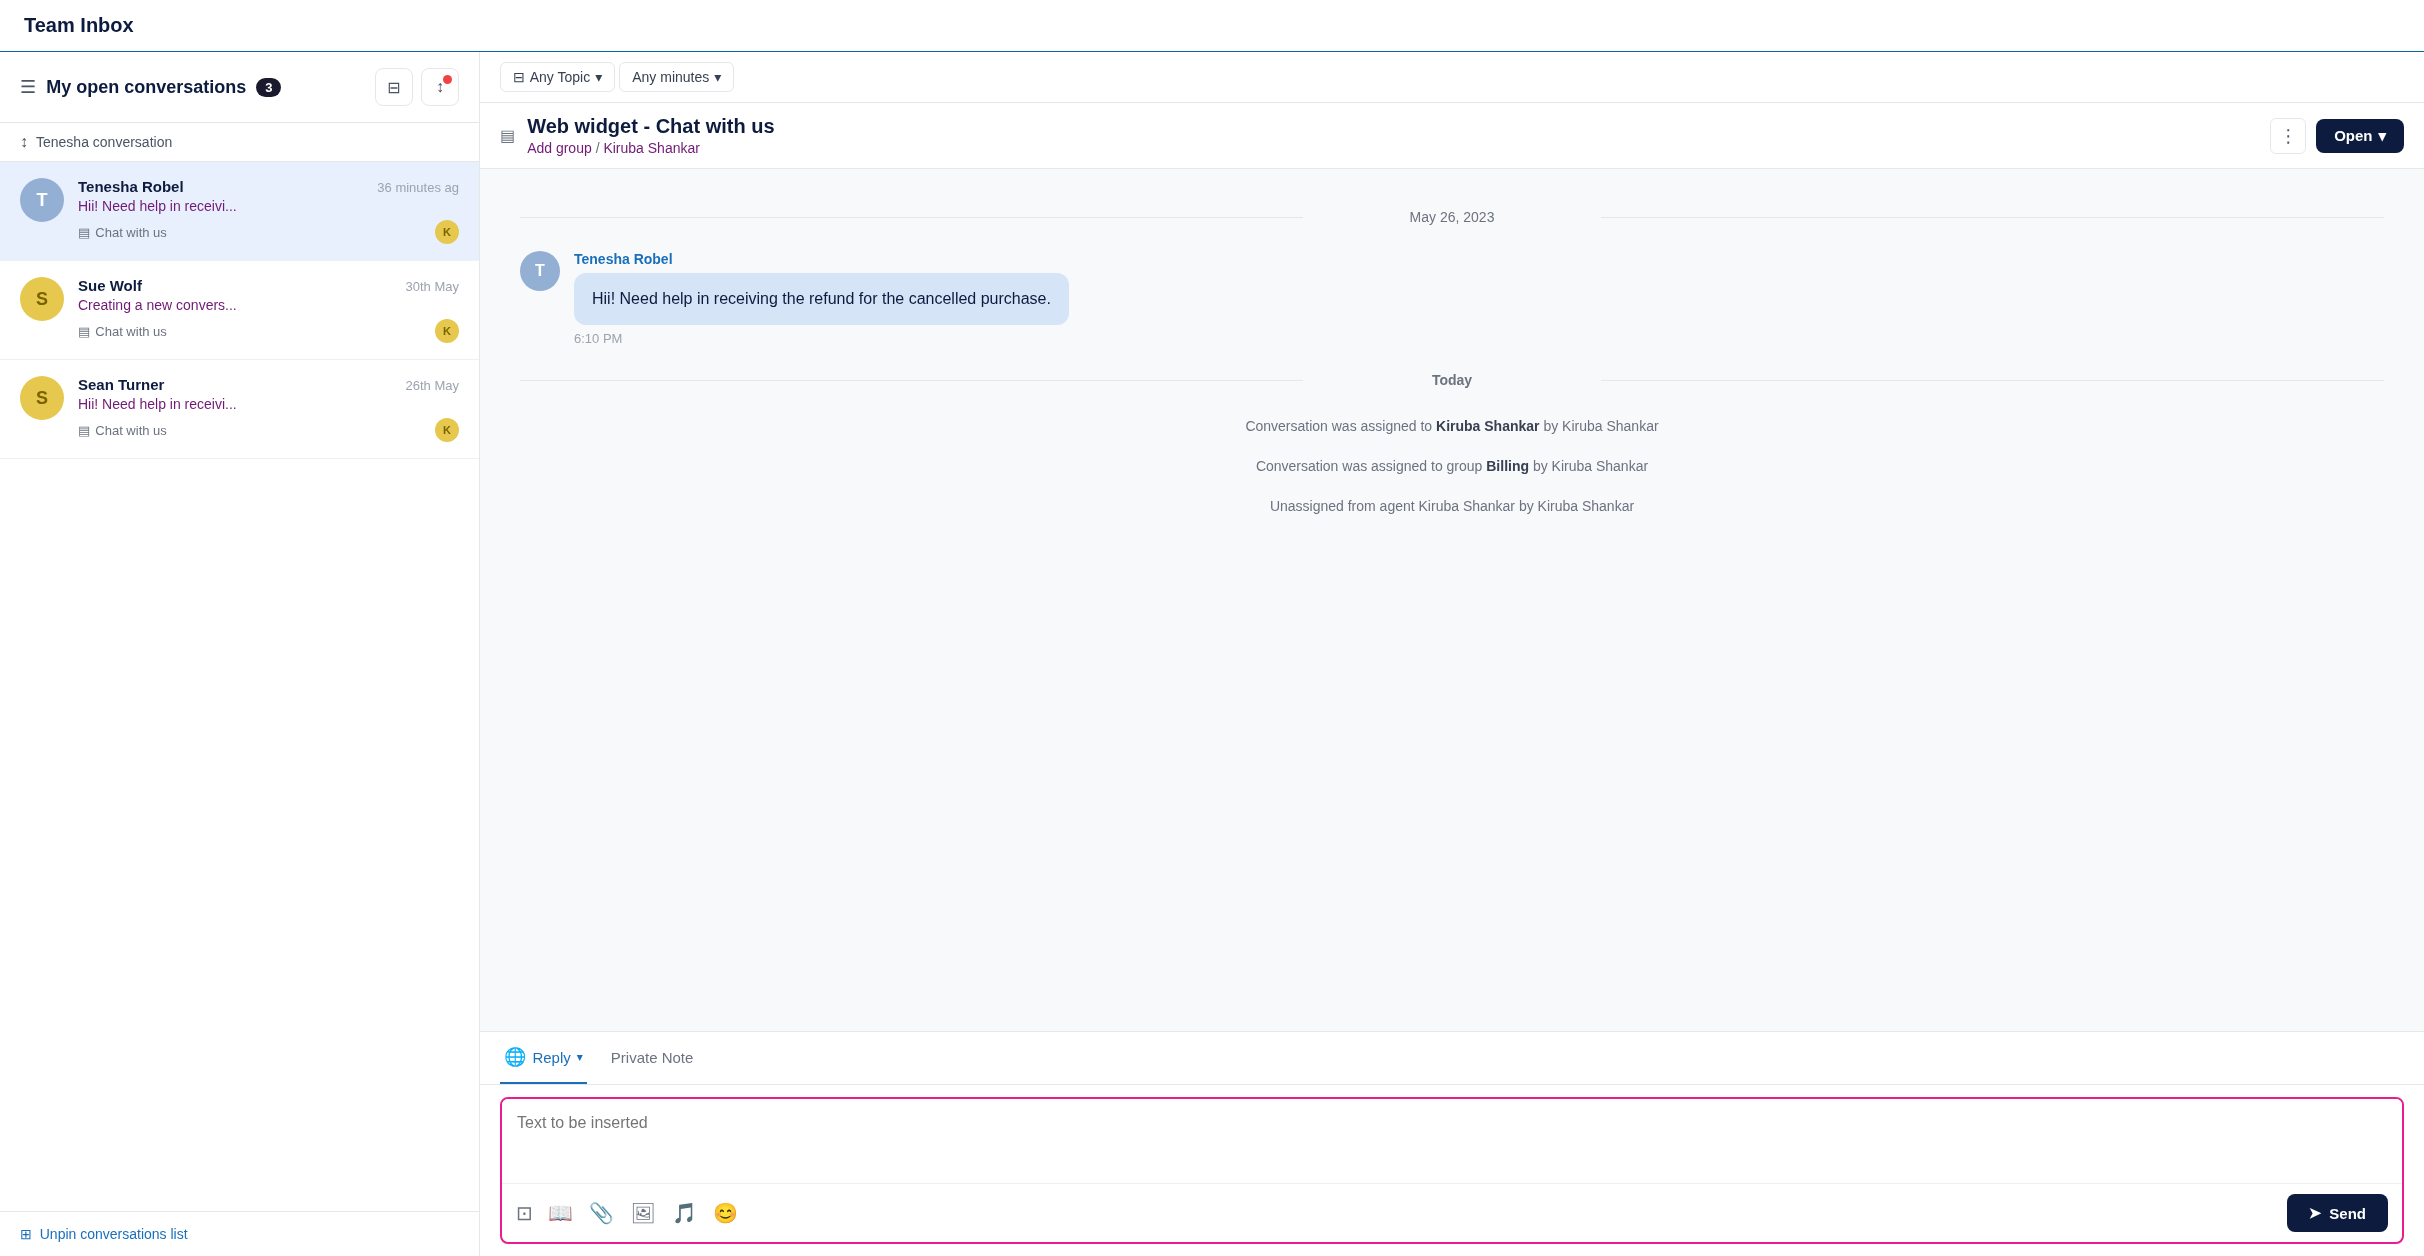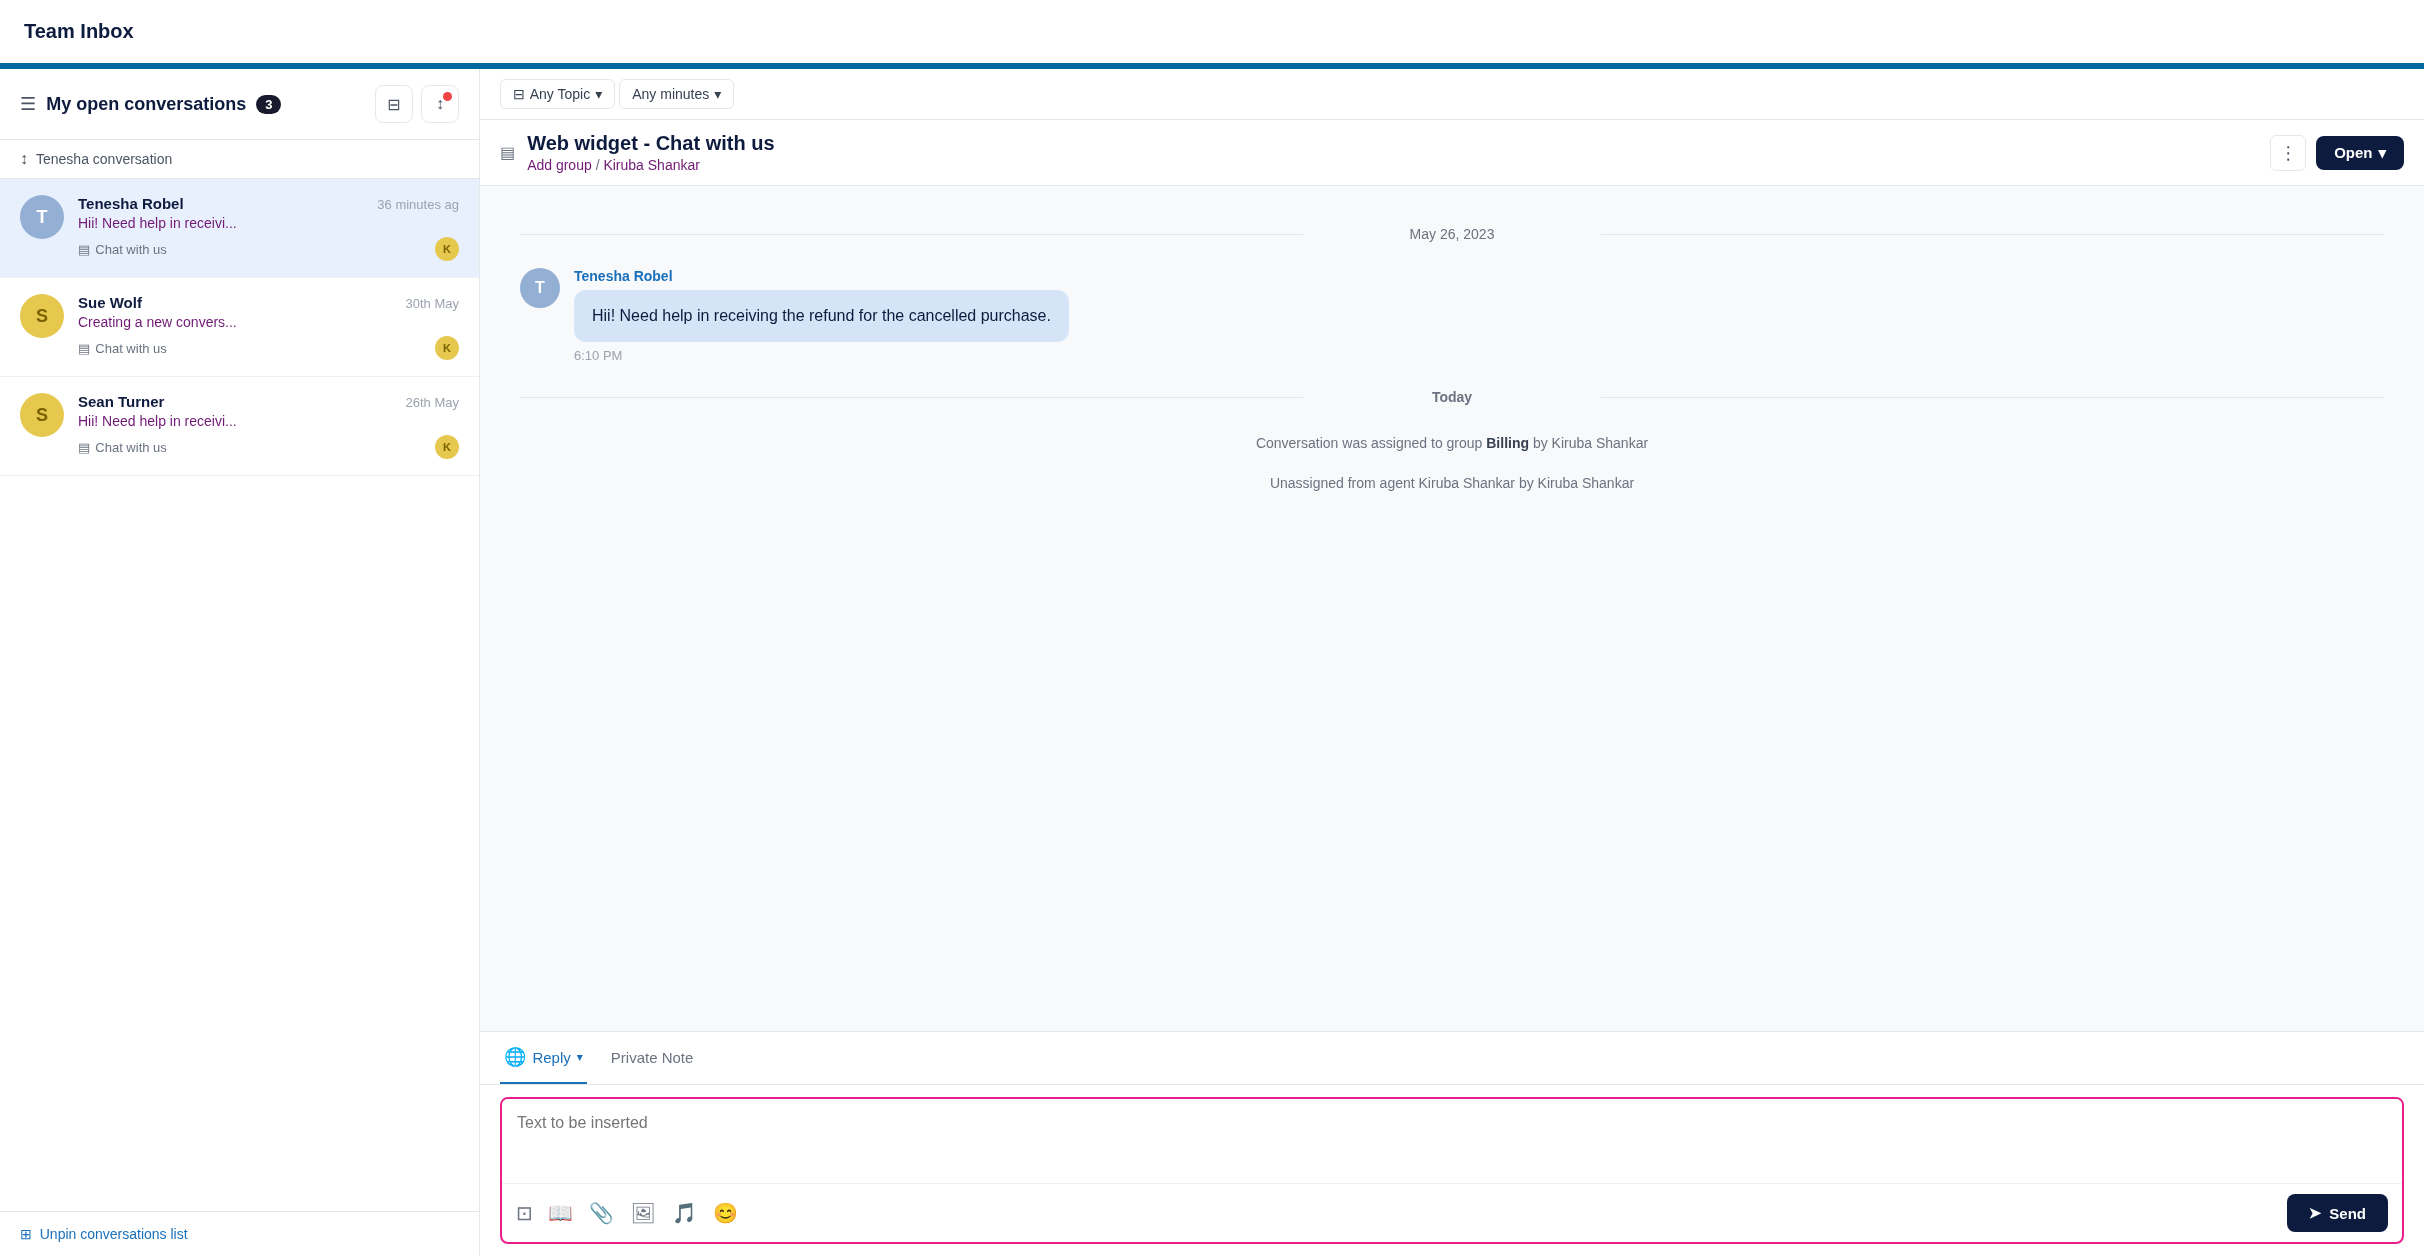--- a/index.html
+++ b/index.html
@@ -1,21 +1,21 @@
 <!DOCTYPE html>
 <html><head>
   <meta charset="utf-8">
   <style>
     * { box-sizing: border-box; margin: 0; padding: 0; }
     body { font-family: -apple-system, BlinkMacSystemFont, 'Segoe UI', sans-serif; background: #f3f4f6; color: #1a1a2e; height: 100vh; overflow: hidden; }
 
     .app-container { display: flex; flex-direction: column; height: 100vh; }
 
     
-    .app-header { padding: 20px 24px; background: #fff; border-bottom: 6px solid #0369a1; }
+    .app-header { padding: 14px 24px; background: #fff; border-bottom: 1px solid #0369a1; }
     .app-title { font-size: 20px; font-weight: 700; color: #0d1b3e; }
 
     
     .main-layout { display: flex; flex: 1; overflow: hidden; }
 
     
     .sidebar { width: 480px; background: #fff; border-right: 1px solid #e5e7eb; display: flex; flex-direction: column; }
 
     .sidebar-header { display: flex; align-items: center; justify-content: space-between; padding: 16px 20px; border-bottom: 1px solid #e5e7eb; }
     .sidebar-header-left { display: flex; align-items: center; gap: 10px; }
@@ -253,20 +253,23 @@
           <div class="msg-content">
             <div class="msg-sender">Tenesha Robel</div>
             <div class="msg-bubble">Hii! Need help in receiving the refund for the cancelled purchase.</div>
             <div class="msg-time">6:10 PM</div>
           </div>
         </div>
 
         <div class="activity-divider">Today</div>
 
         <div class="activity-item">
+          Conversation was assigned to <b>Kiruba Shankar</b> by Kiruba Shankar
+        </div>
+        <div class="activity-item">
           Conversation was assigned to group <b>Billing</b> by Kiruba Shankar
         </div>
         <div class="activity-item">
           Unassigned from agent Kiruba Shankar by Kiruba Shankar
         </div>
       </div>
 
       <div class="reply-area">
         <div class="reply-tabs">
           <div class="reply-tab active">

